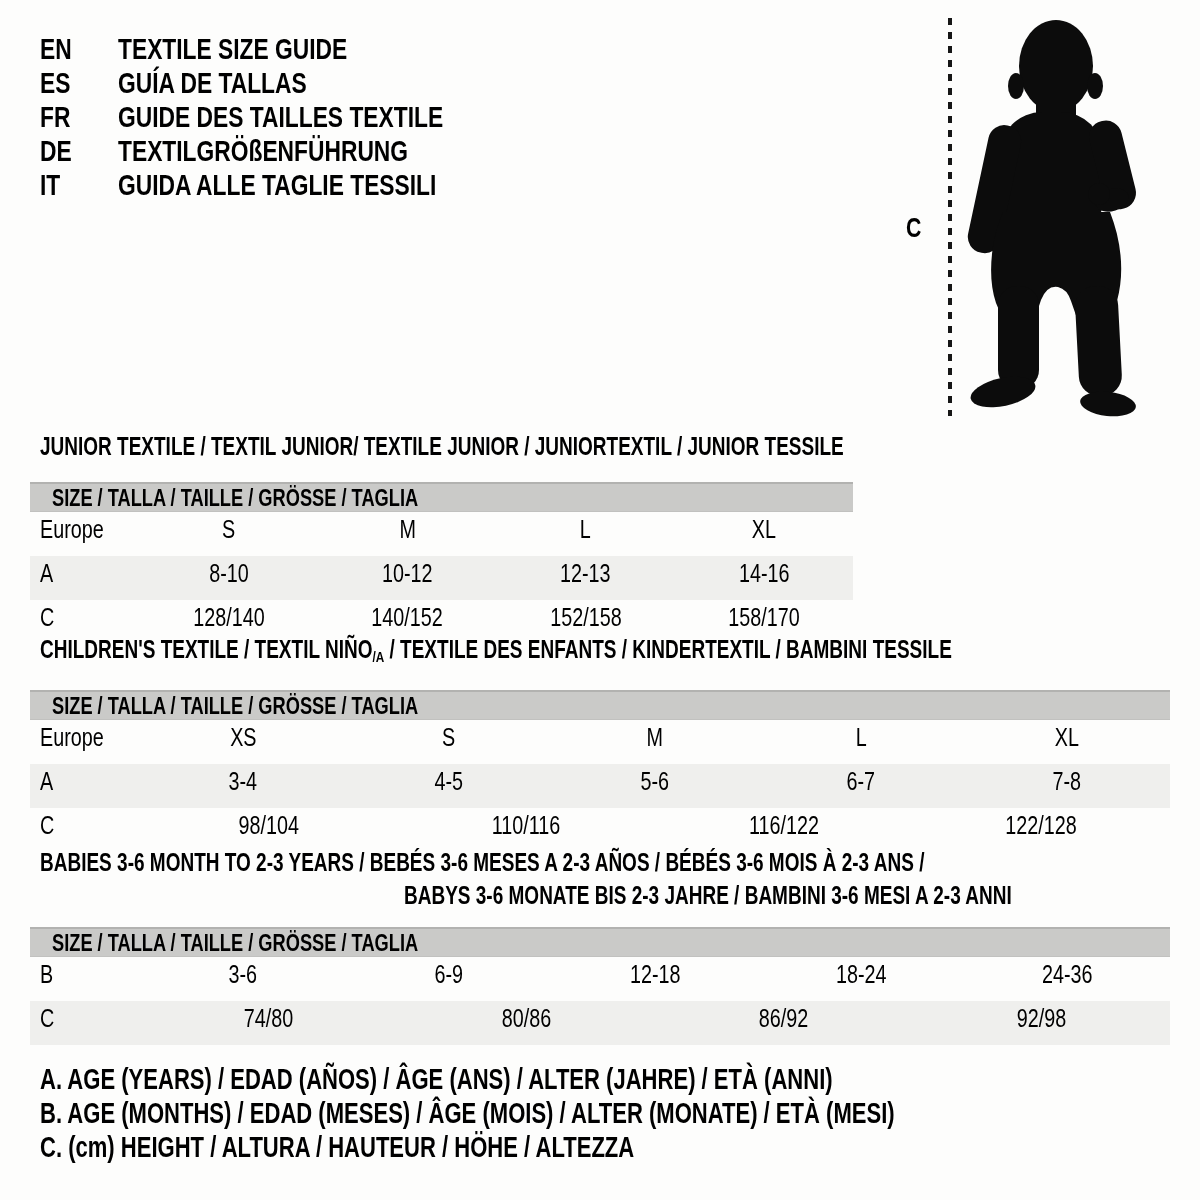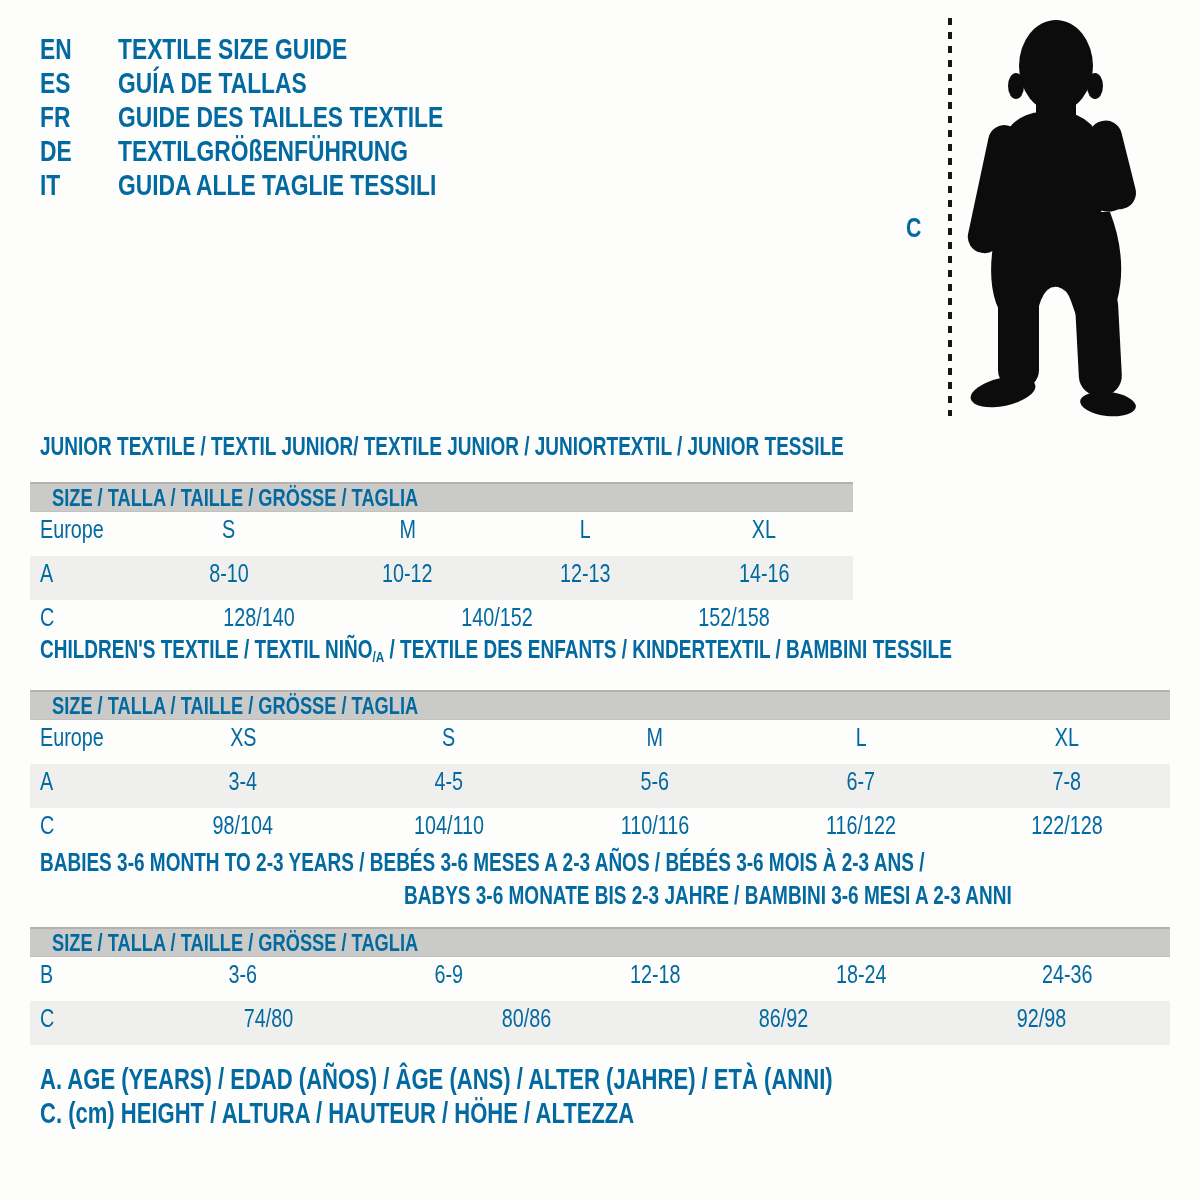--- a/index.html
+++ b/index.html
@@ -1,18 +1,18 @@
 <!DOCTYPE html>
 <html><head>
 <meta charset="utf-8">
 <style>
   html,body { margin:0; padding:0; background:#ffffff; }
   .page {
     position:relative; width:1200px; height:1200px;
-    background:#fdfdfc; color:#0369a1;
+    background:#fdfdfc; color:#000000;
     font-family:"Liberation Sans", sans-serif;
     overflow:hidden;
   }
   
   .cond  { display:inline-block; transform:scaleX(0.76); transform-origin:0 50%; white-space:nowrap; }
   .condc { display:inline-block; transform:scaleX(0.76); transform-origin:50% 50%; white-space:nowrap; }
 
   
   .lang-list { position:absolute; left:40px; top:32px; }
   .lang-row  { display:flex; height:34px; line-height:34px; font-size:30px; font-weight:700; }
@@ -122,20 +122,21 @@
       <span class="cell"><span class="condc">8-10</span></span>
       <span class="cell"><span class="condc">10-12</span></span>
       <span class="cell"><span class="condc">12-13</span></span>
       <span class="cell"><span class="condc">14-16</span></span>
     </div>
     <div class="tbl-row">
       <span class="cell-label"><span class="cond">C</span></span>
       <span class="cell"><span class="condc">128/140</span></span>
       <span class="cell"><span class="condc">140/152</span></span>
       <span class="cell"><span class="condc">152/158</span></span>
+      <span class="cell"><span class="condc">158/170</span></span>
     </div>
   </div>
 
   <div id="children-heading" class="sec-heading">
     <span class="cond"><span>CHILDREN'S TEXTILE / TEXTIL NIÑO</span><span class="subsc">/A</span><span> / TEXTILE DES ENFANTS / KINDERTEXTIL / BAMBINI TESSILE</span></span>
   </div>
   <div class="tbl tbl-children">
     <div class="tbl-bar">
       <span class="cond">SIZE / TALLA / TAILLE / GRÖSSE / TAGLIA</span>
     </div>
@@ -151,21 +152,20 @@
       <span class="cell-label"><span class="cond">A</span></span>
       <span class="cell"><span class="condc">3-4</span></span>
       <span class="cell"><span class="condc">4-5</span></span>
       <span class="cell"><span class="condc">5-6</span></span>
       <span class="cell"><span class="condc">6-7</span></span>
       <span class="cell"><span class="condc">7-8</span></span>
     </div>
     <div class="tbl-row">
       <span class="cell-label"><span class="cond">C</span></span>
       <span class="cell"><span class="condc">98/104</span></span>
-      <span class="cell"><span class="condc">104/110</span></span>
       <span class="cell"><span class="condc">110/116</span></span>
       <span class="cell"><span class="condc">116/122</span></span>
       <span class="cell"><span class="condc">122/128</span></span>
     </div>
   </div>
 
   <div id="babies-heading" class="sec-heading two-line">
     <div><span class="cond">BABIES 3-6 MONTH TO 2-3 YEARS / BEBÉS 3-6 MESES A 2-3 AÑOS / BÉBÉS 3-6 MOIS À 2-3 ANS /</span></div>
     <div><span class="cond">BABYS 3-6 MONATE BIS 2-3 JAHRE / BAMBINI 3-6 MESI A 2-3 ANNI</span></div>
   </div>
@@ -185,16 +185,17 @@
       <span class="cell-label"><span class="cond">C</span></span>
       <span class="cell"><span class="condc">74/80</span></span>
       <span class="cell"><span class="condc">80/86</span></span>
       <span class="cell"><span class="condc">86/92</span></span>
       <span class="cell"><span class="condc">92/98</span></span>
     </div>
   </div>
 
   <div class="footnotes">
     <div class="foot-line"><span class="cond">A. AGE (YEARS) / EDAD (AÑOS) / ÂGE (ANS) / ALTER (JAHRE) / ETÀ (ANNI)</span></div>
+    <div class="foot-line"><span class="cond">B. AGE (MONTHS) / EDAD (MESES) / ÂGE (MOIS) / ALTER (MONATE) / ETÀ (MESI)</span></div>
     <div class="foot-line"><span class="cond">C. (cm) HEIGHT / ALTURA / HAUTEUR / HÖHE / ALTEZZA</span></div>
   </div>
 
 </div>
 
 </body></html>

